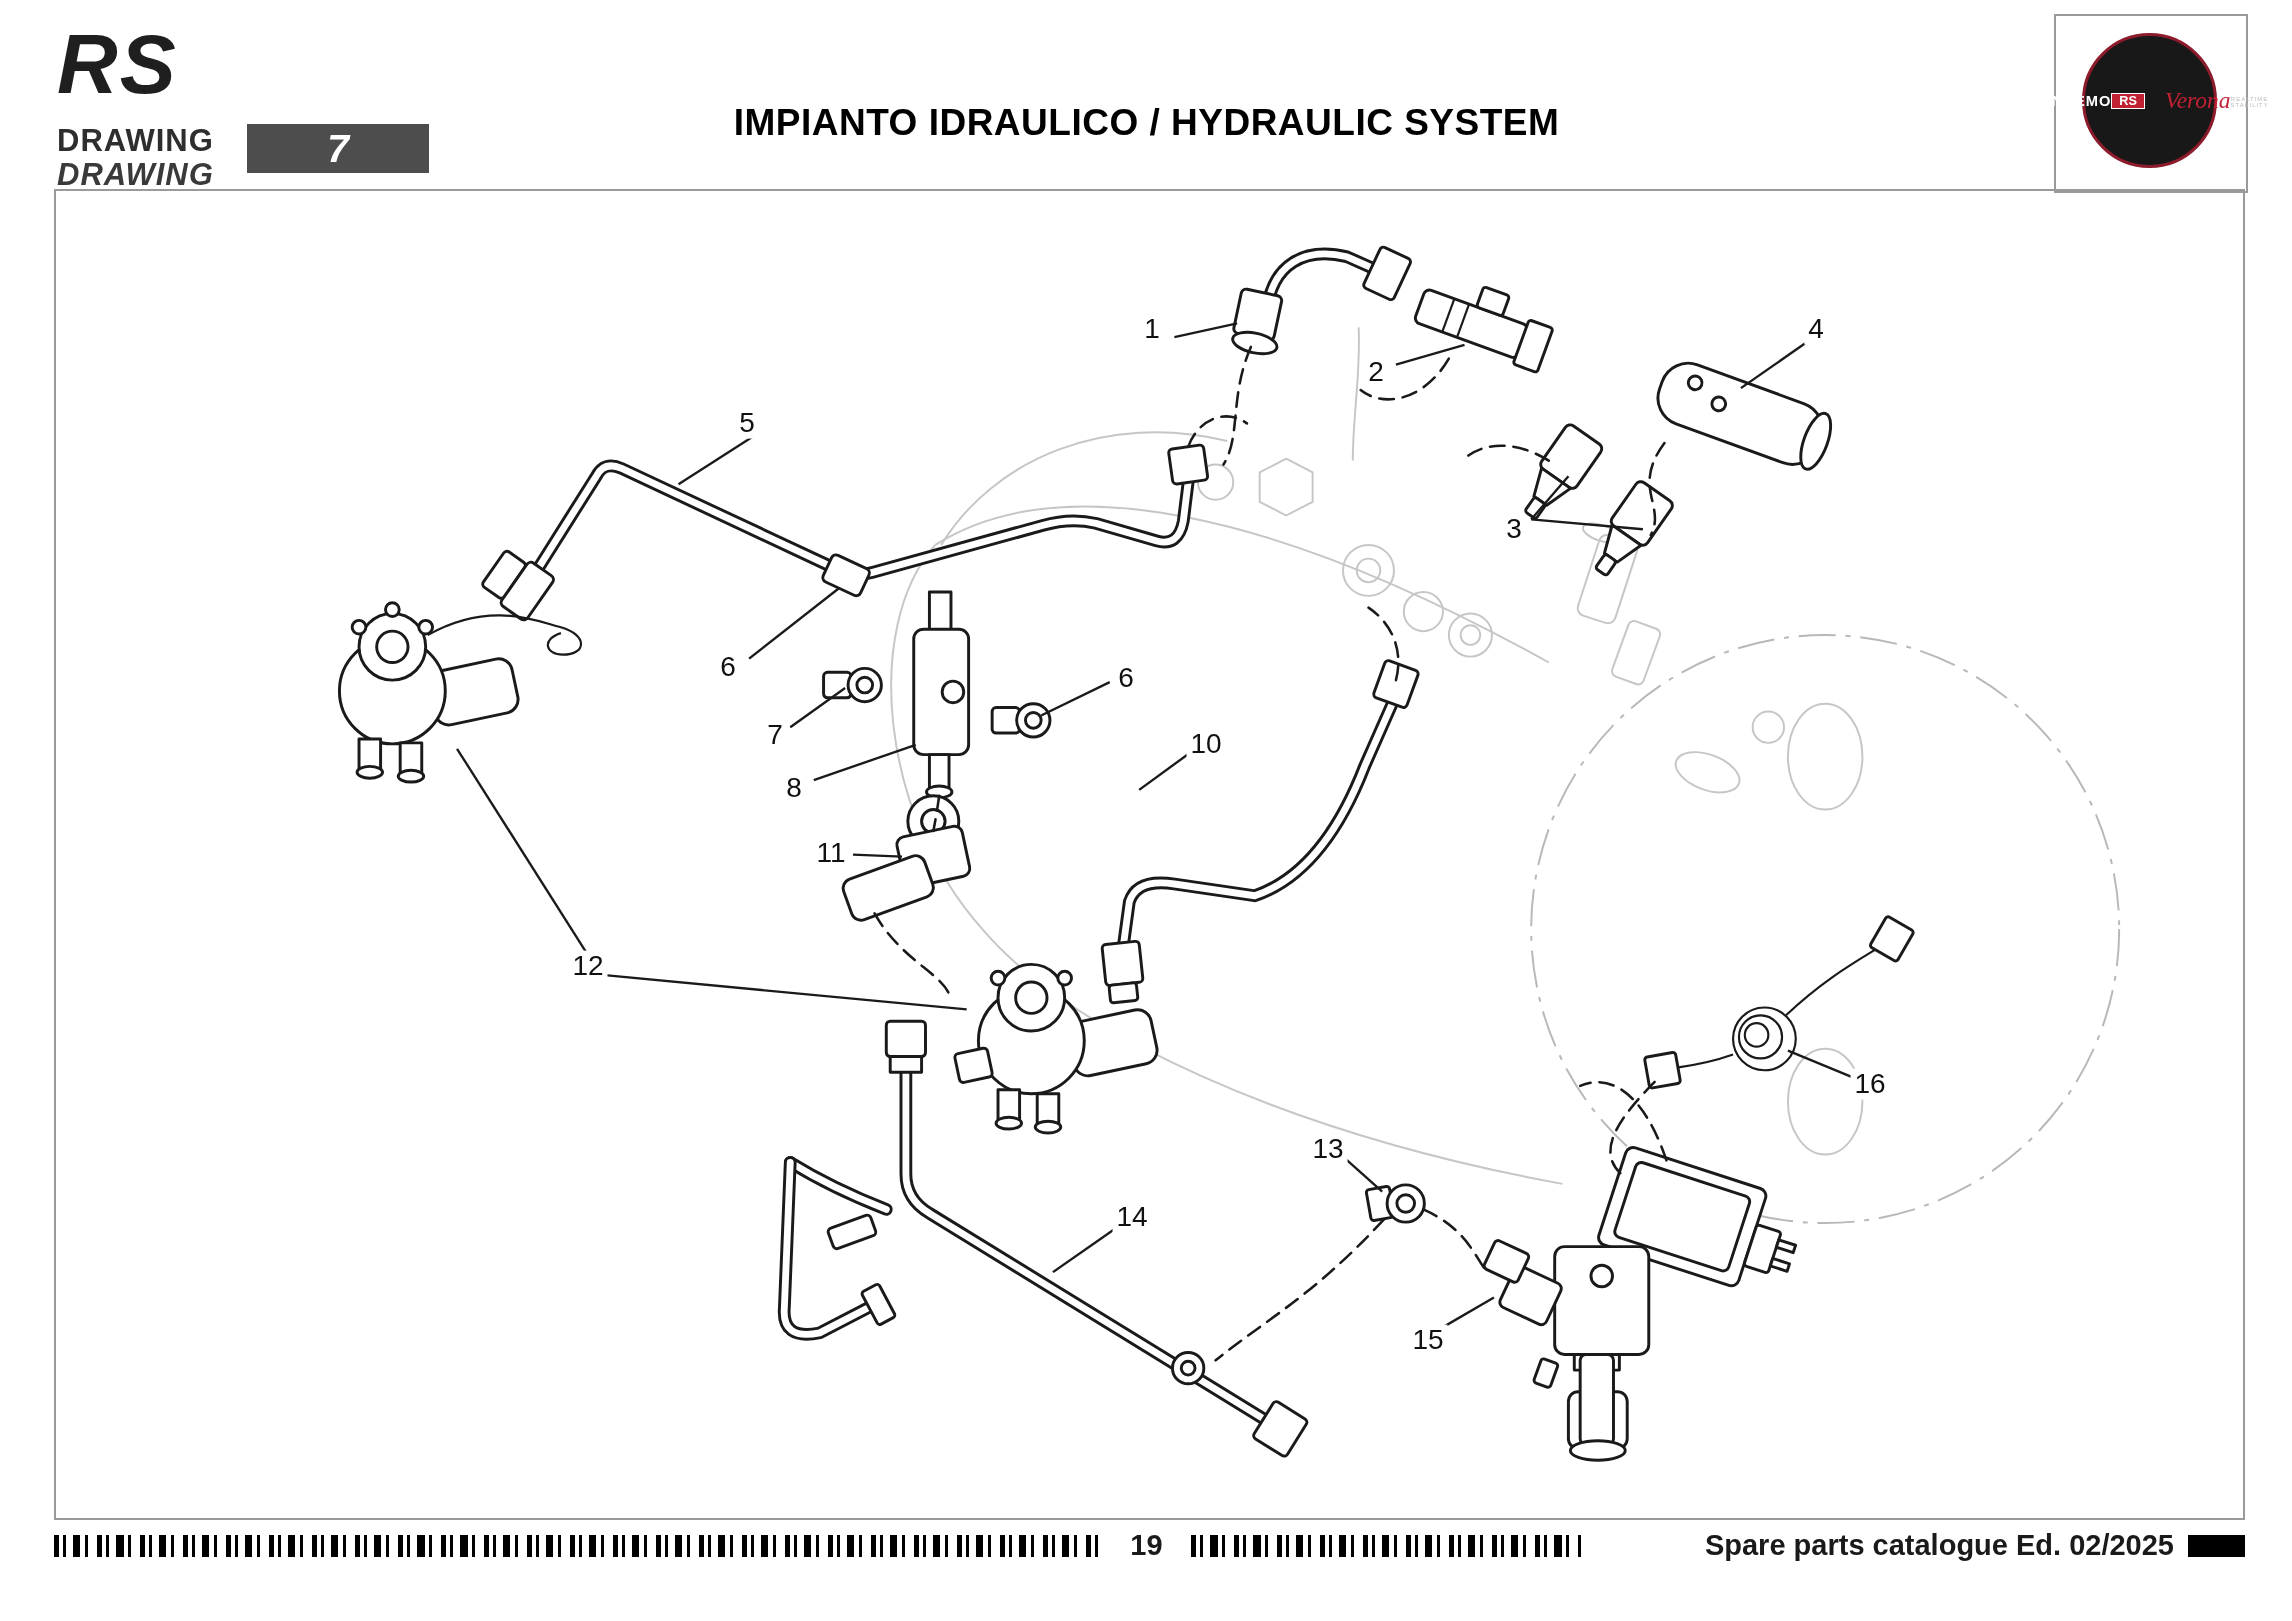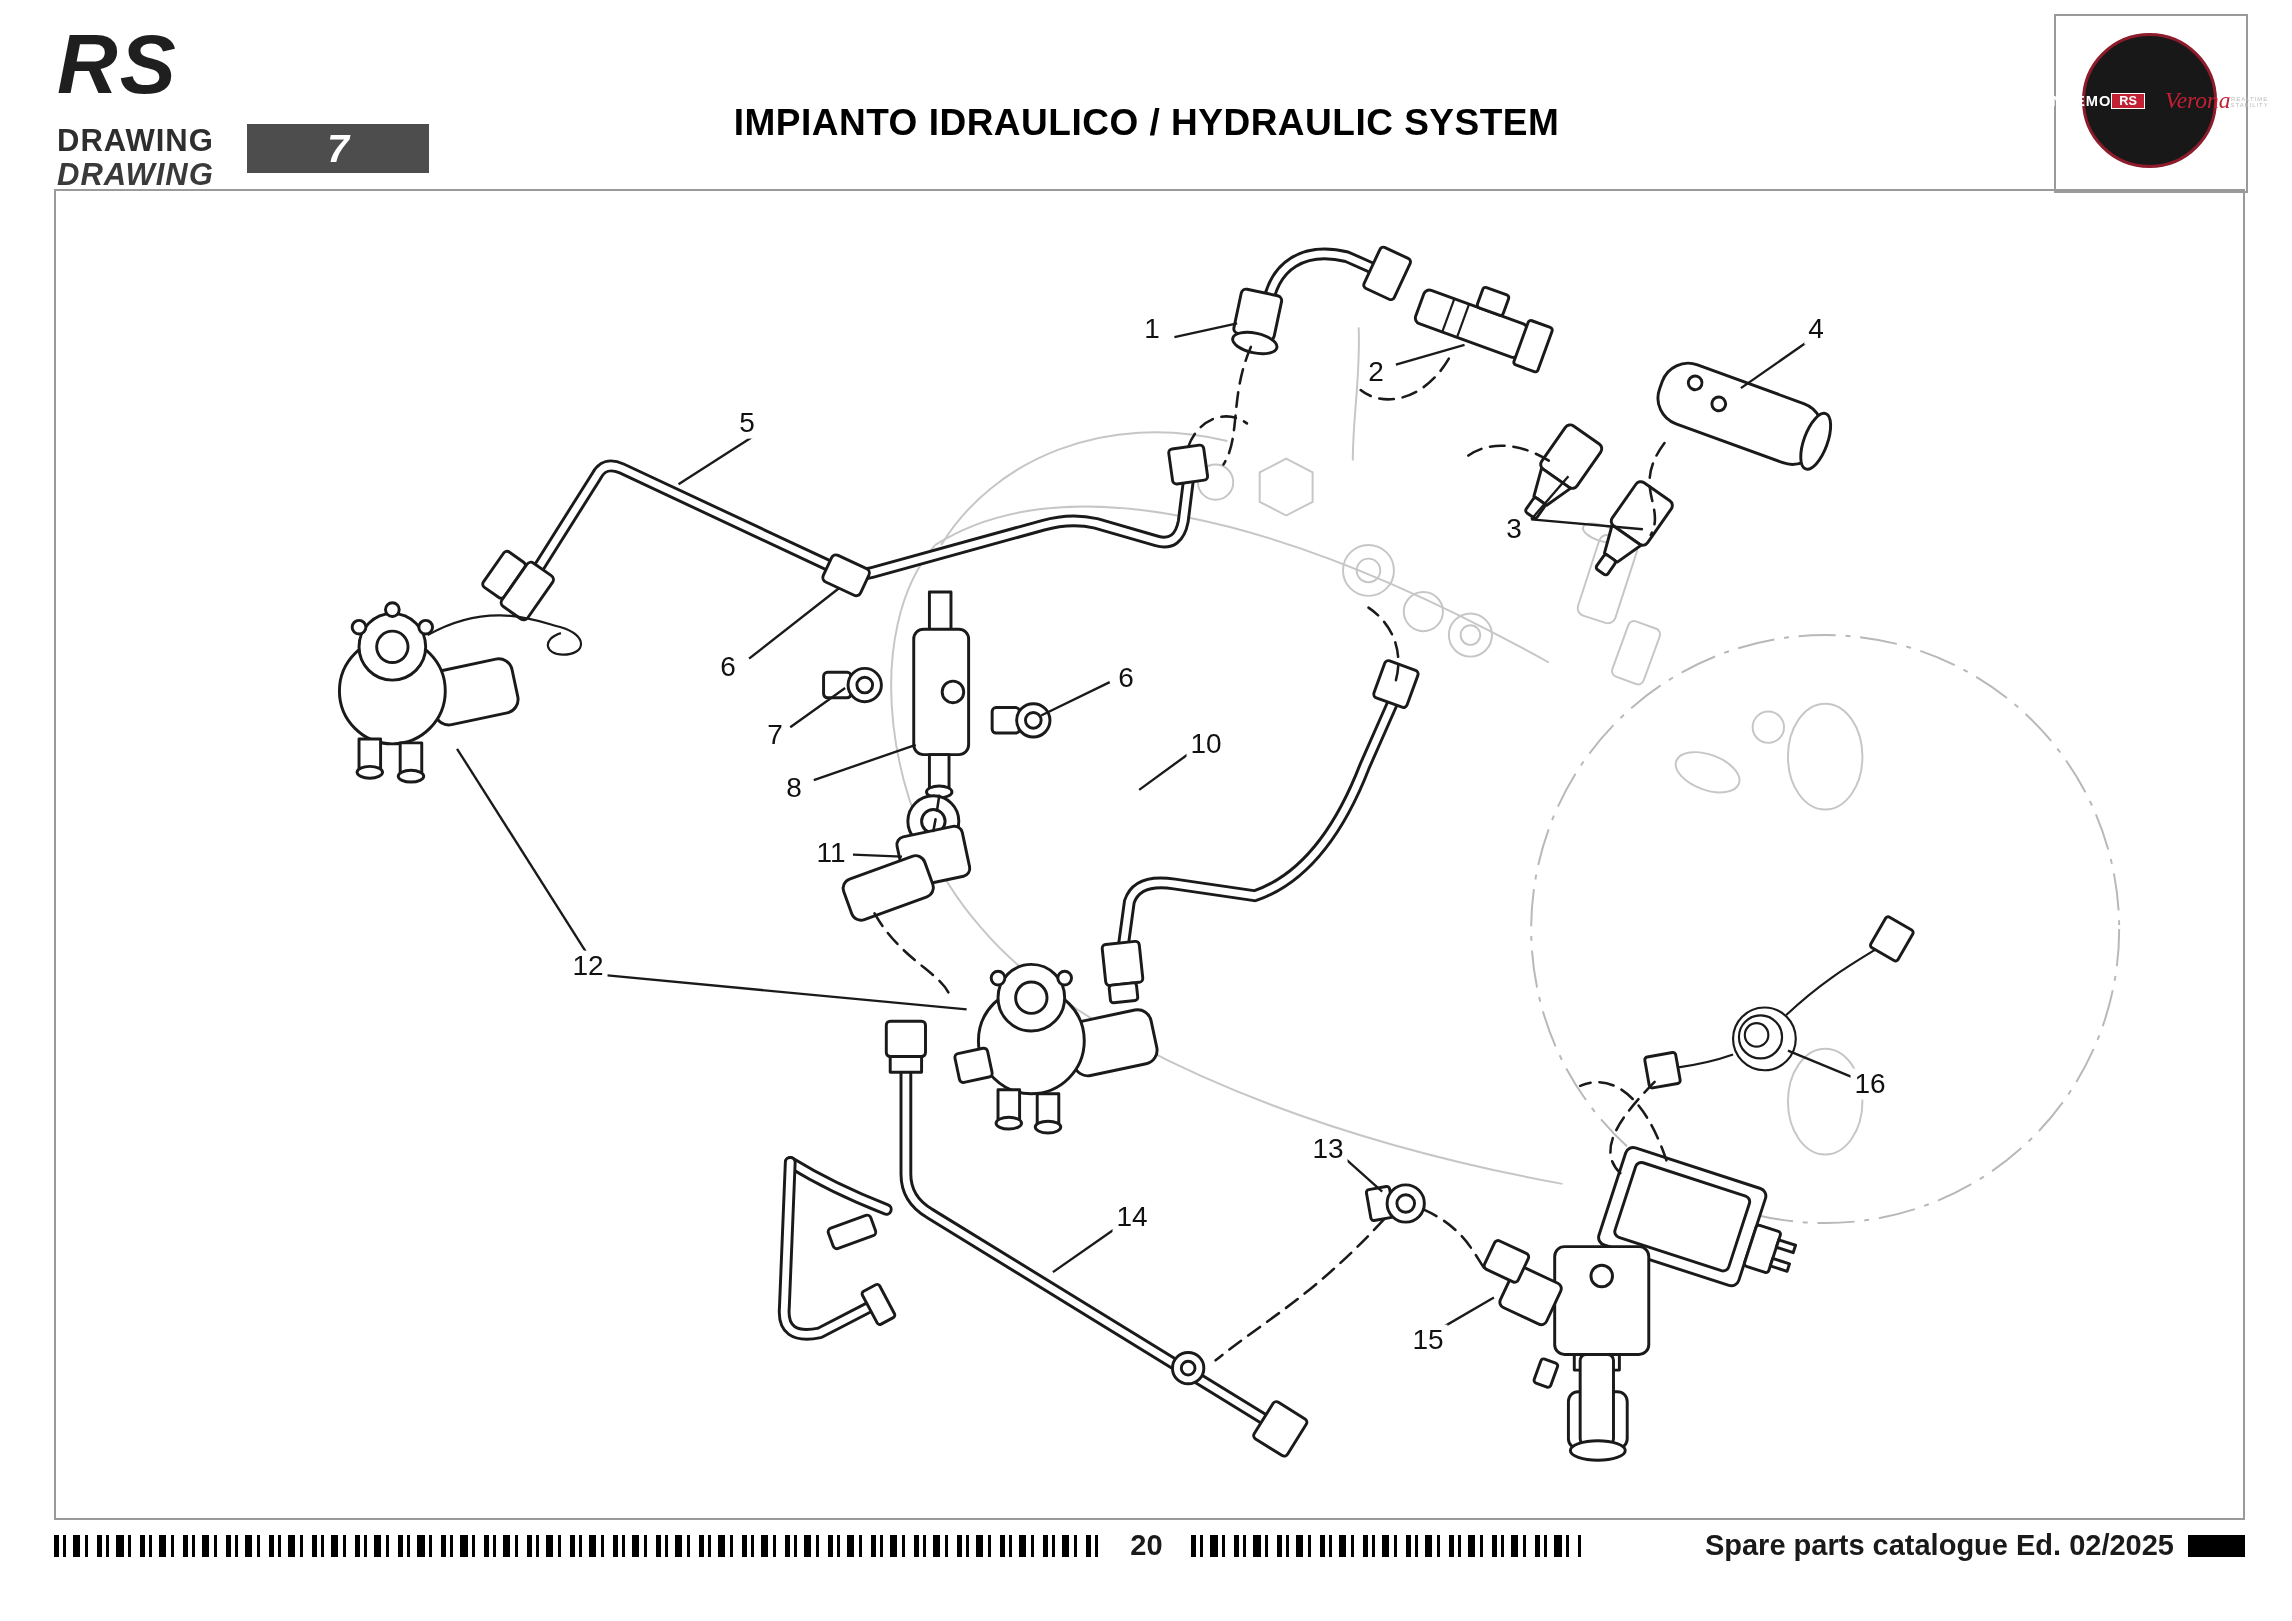--- a/index.html
+++ b/index.html
@@ -324,19 +324,19 @@
       <span class="callout" style="left: 1206px; top: 744px;">10</span>
       <span class="callout" style="left: 831px; top: 853px;">11</span>
       <span class="callout" style="left: 573px; top: 966px; margin-left: 15px;">12</span>
       <span class="callout" style="left: 1328px; top: 1149px;">13</span>
       <span class="callout" style="left: 1132px; top: 1217px;">14</span>
       <span class="callout" style="left: 1428px; top: 1340px;">15</span>
       <span class="callout" style="left: 1870px; top: 1084px;">16</span>
     </div>
 
   <div class="barcode bc-left"></div>
-  <div class="page-num">20</div>
+  <div class="page-num">19</div>
   <div class="barcode bc-mid"></div>
   <div class="footer-text">Spare parts catalogue Ed. 02/2025</div>
   <div class="bc-end"></div>
 
 </div>
 
 
 </body></html>

